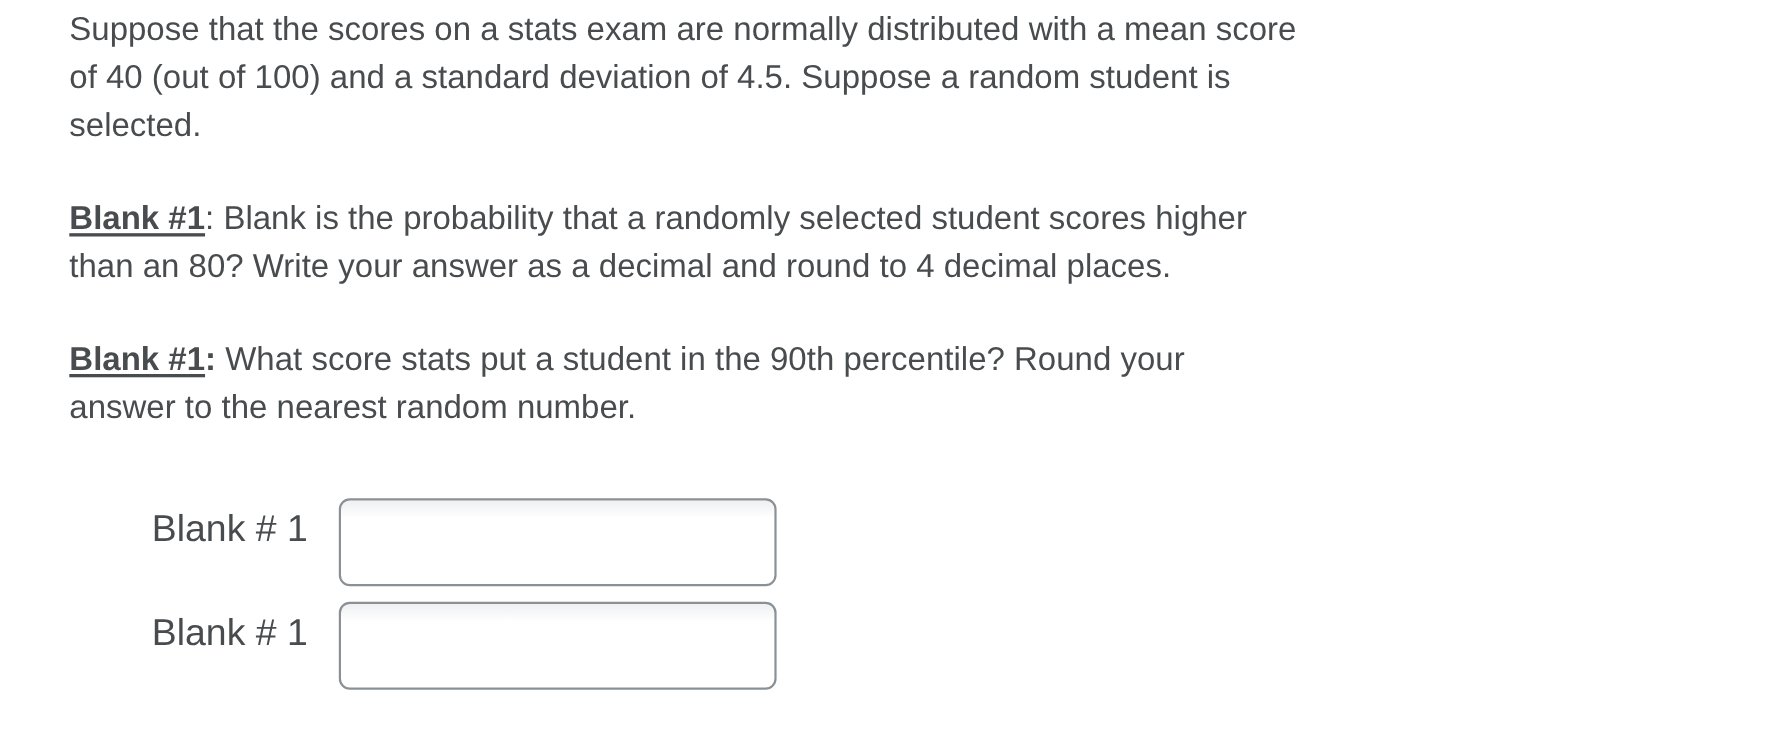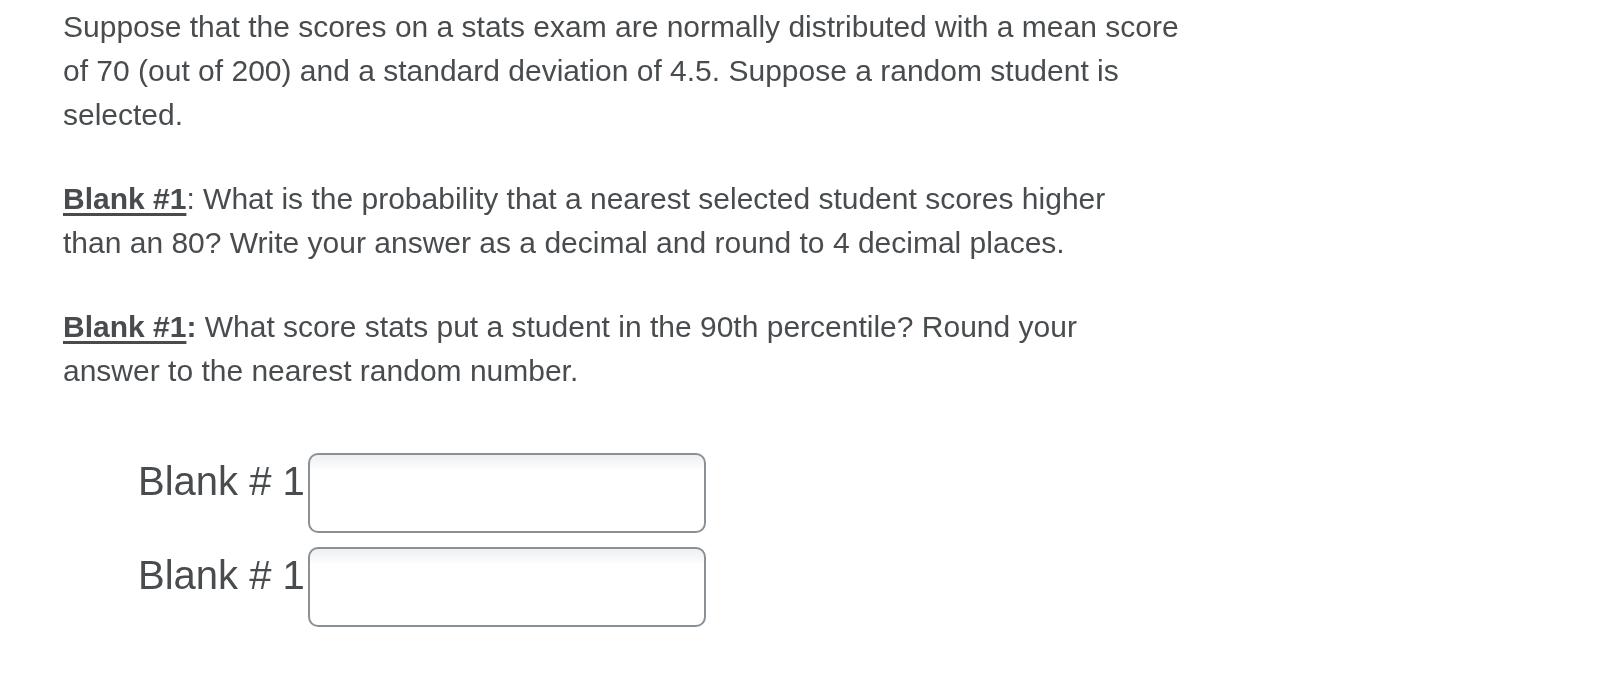--- a/index.html
+++ b/index.html
@@ -39,21 +39,21 @@
     margin-top: 60px;
     padding-left: 75px;
   }
   .answer-row {
     display: flex;
     align-items: flex-start;
     margin-bottom: 14px;
   }
   .answer-label {
     flex: 0 0 170px;
-    font-size: 40px;
+    font-size: 34px;
     line-height: 48px;
     padding-top: 4px;
     color: #494c4e;
     white-space: nowrap;
   }
   .blank-input {
     width: 398px;
     height: 80px;
     border: 2px solid #8a9196;
     border-radius: 10px;
@@ -67,26 +67,26 @@
 </style>
 </head>
 <body>
 
 <div class="page">
 
   <div class="question-text">
 
     <p class="para">
       <span class="line">Suppose that the scores on a stats exam are normally distributed with a mean score</span>
-      <span class="line">of 70 (out of 200) and a standard deviation of 4.5. Suppose a random student is</span>
+      <span class="line">of 40 (out of 100) and a standard deviation of 4.5. Suppose a random student is</span>
       <span class="line">selected.</span>
     </p>
 
     <p class="para">
-      <span class="line-first"><strong class="blank-label">Blank #1</strong><span>: What is the probability that a nearest selected student scores higher</span></span>
+      <span class="line-first"><strong class="blank-label">Blank #1</strong><span>: Blank is the probability that a randomly selected student scores higher</span></span>
       <span class="line">than an 80? Write your answer as a decimal and round to 4 decimal places.</span>
     </p>
 
     <p class="para">
       <span class="line-first"><strong class="blank-label">Blank #1</strong><strong class="bold-colon">:</strong><span> What score stats put a student in the 90th percentile? Round your</span></span>
       <span class="line">answer to the nearest random number.</span>
     </p>
 
     <div class="answer-form">
 

